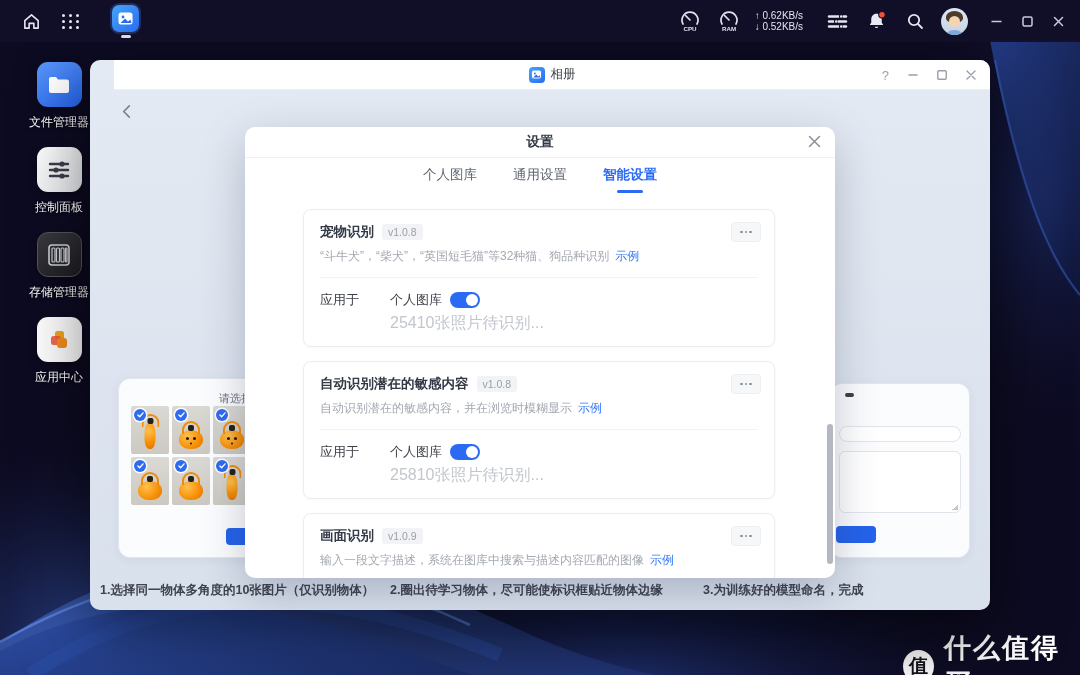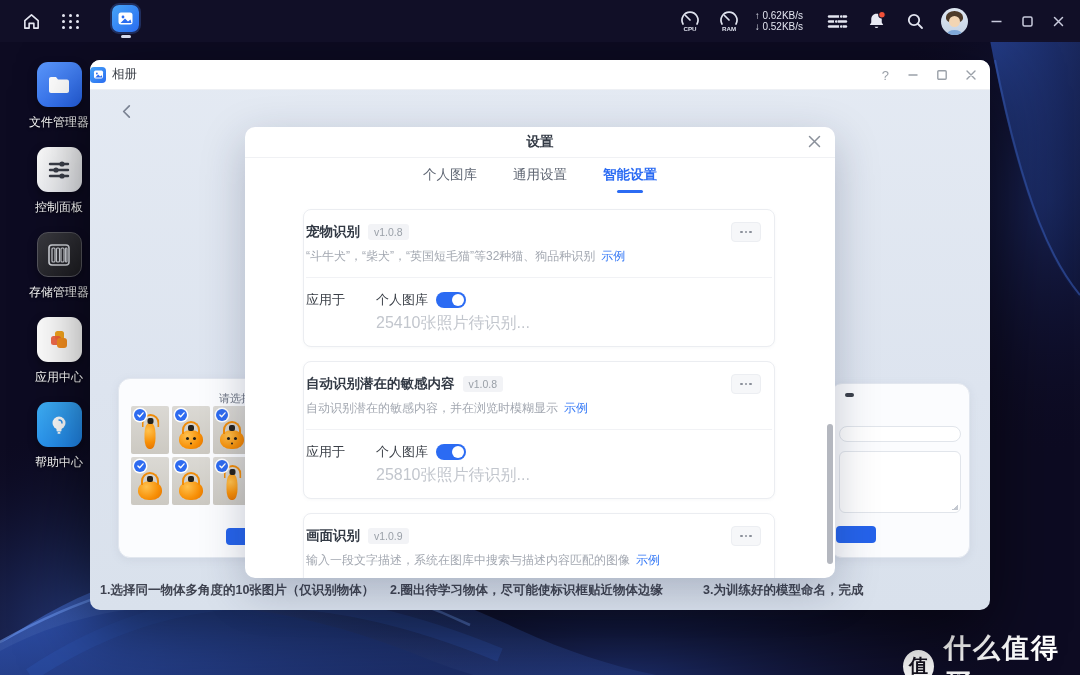--- a/index.html
+++ b/index.html
@@ -51,21 +51,21 @@
   .ico-appc { background:#fff; position:relative; overflow:hidden; }
   .ico-log { background:rgba(190,200,215,.45); }
   .ico-help { background:linear-gradient(145deg,#3fb0f6,#1e86ee); }
   
   .window {
     position:absolute; left:90px; top:60px; width:900px; height:550px;
     border-radius:10px; overflow:hidden; z-index:20;
     background:linear-gradient(180deg,#e4eaf3 0%,#dde4ef 60%,#d9e1ec 100%);
     box-shadow:0 24px 70px rgba(0,0,0,.55);
   }
-  .titlebar { height:30px; background:#fff; position:relative; display:flex; align-items:center; border-bottom:1px solid #eef0f4; }
+  .titlebar { height:30px; background:#fff; position:relative; display:flex; align-items:center; justify-content:center; border-bottom:1px solid #eef0f4;margin-left:24px; }
   .titlebar .t-ico { width:16px; height:16px; border-radius:4px; background:linear-gradient(135deg,#46a4f8,#2a6cf0); display:flex; align-items:center; justify-content:center; margin-right:6px; }
   .titlebar .t-txt { font-size:12.5px; color:#3a3f47; }
   .titlebar-ctl { position:absolute; right:14px; top:0; height:30px; display:flex; align-items:center; gap:19px; }
   .titlebar-ctl .help { font-size:13px; color:#9aa0a8; cursor:pointer; }
   .back-btn { position:absolute; left:30px; top:44px; cursor:pointer; }
   
   .panel { position:absolute; background:#fbfcfe; border:1px solid #e2e7ef; border-radius:12px; box-shadow:0 2px 8px rgba(120,135,160,.12); }
   .photo-panel { left:28px; top:318px; width:270px; height:180px; }
   .photo-hint { position:absolute; left:100px; top:12px; font-size:11px; color:#6b7280; white-space:nowrap; }
   .photo-grid { position:absolute; left:12px; top:27px; display:grid; grid-template-columns:repeat(4,38px); grid-auto-rows:48px; grid-gap:3px; }
@@ -98,21 +98,21 @@
     box-shadow:0 14px 44px rgba(30,40,70,.25);
   }
   .modal-head { height:31px; border-bottom:1px solid #f0f1f4; display:flex; align-items:center; justify-content:center; position:relative;font-family:Liberation Mono, monospace; }
   .modal-title { font-size:13.5px; font-weight:700; color:#333a45; }
   .modal-close { position:absolute; right:14px; top:8px; cursor:pointer; }
   .tabs { display:flex; justify-content:center; gap:36px; margin-top:8px; }
   .tab { font-size:13.5px; color:#5f6673; padding-bottom:9px; position:relative; cursor:pointer; }
   .tab.active { color:#2b6bf3; font-weight:700; }
   .tab.active::after { content:""; position:absolute; left:50%; transform:translateX(-50%); bottom:0; width:26px; height:3px; border-radius:2px; background:#2b6bf3; }
   .cards { position:absolute; left:58px; top:82px; width:472px; }
-  .card { background:#fff; border:1px solid #ebedf1; border-radius:8px; padding:13px 2px 12px; position:relative; margin-bottom:14px; box-shadow:0 1px 3px rgba(140,150,170,.07); }
+  .card { background:#fff; border:1px solid #ebedf1; border-radius:8px; padding:13px 16px 12px; position:relative; margin-bottom:14px; box-shadow:0 1px 3px rgba(140,150,170,.07); }
   .card-head { display:flex; align-items:center; }
   .card-title { font-size:13.5px; font-weight:700; color:#333a45; }
   .ver-badge { margin-left:8px; font-size:10.5px; color:#9aa0a8; background:#f2f3f6; border-radius:3px; padding:2px 6px; }
   .more-btn { position:absolute; right:13px; top:12px; width:30px; height:20px; background:#f6f7f9; border:1px solid #eceef2; border-radius:4px; display:flex; align-items:center; justify-content:center; gap:2px; cursor:pointer; }
   .more-btn i { width:2.5px; height:2.5px; border-radius:50%; background:#8a8f99; }
   .card-desc { margin-top:7px; font-size:12px; color:#a3a8b1; }
   .example-link { color:#3478f6; margin-left:6px; cursor:pointer; }
   .card-divider { border-top:1px solid #f1f2f5; margin-top:12px; }
   .apply-row { margin-top:13px; display:flex; align-items:flex-start; }
   .apply-label { font-size:13px; color:#3a3f47; width:70px; }
@@ -296,31 +296,20 @@
   <div class="side-app">
     <div class="ico ico-appc">
       <svg width="28" height="28" viewBox="0 0 28 28">
         <rect x="10" y="5" width="9" height="9" rx="2.5" fill="#f6a51c"></rect>
         <rect x="6" y="10" width="10" height="9" rx="2.5" fill="#f25c3a" opacity=".9"></rect>
         <rect x="12" y="12" width="10" height="10" rx="3" fill="#f78f1e"></rect>
       </svg>
     </div>
     <div class="lbl">应用中心</div>
   </div>
-  <div class="side-app">
-    <div class="ico ico-help">
-      <svg width="26" height="26" viewBox="0 0 26 26">
-        <circle cx="13" cy="11" r="6.5" fill="#fff"></circle>
-        <rect x="10.5" y="16.5" width="5" height="3" rx="1" fill="#fff"></rect>
-        <rect x="11.5" y="20" width="3" height="1.8" rx="0.9" fill="#fff"></rect>
-        <path d="M13 8 a3 3 0 0 1 3 3" fill="none" stroke="#2e96f1" stroke-width="1.4" stroke-linecap="round"></path>
-      </svg>
-    </div>
-    <div class="lbl">帮助中心</div>
-  </div>
 </div>
 
 <div class="window">
   <div class="titlebar">
     <div class="t-ico">
       <svg width="11" height="11" viewBox="0 0 17 17">
           <rect x="1.5" y="2.5" width="14" height="12" rx="2.5" fill="#fff"></rect>
           <circle cx="6" cy="7" r="1.4" fill="#2a6cf0"></circle>
           <path d="M3.5 13 L8 8.5 L11 11.5 L13.5 9.5 L14.5 13 Z" fill="#2a6cf0"></path>
         </svg>

